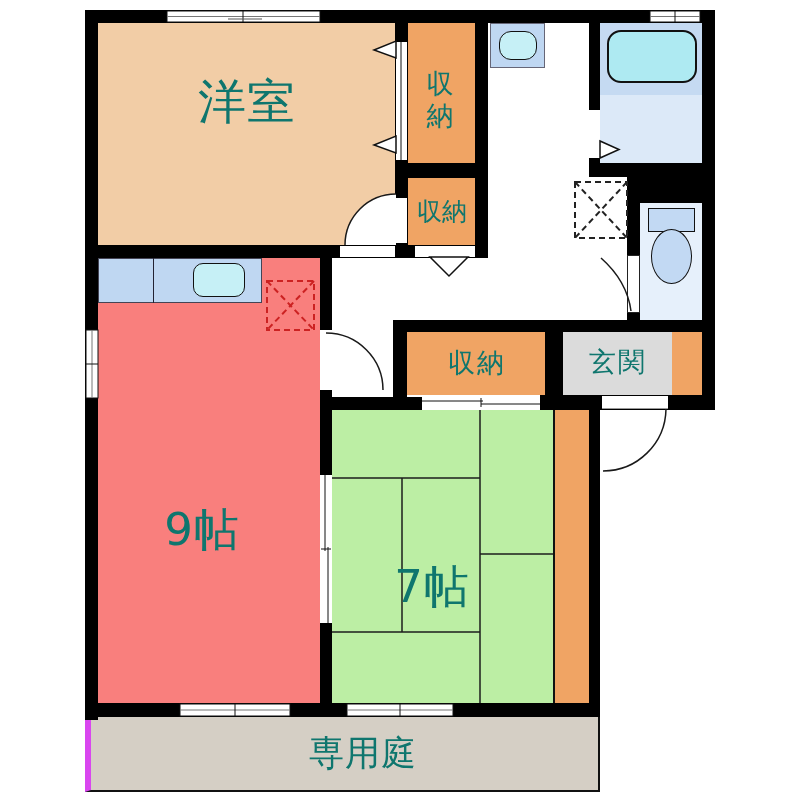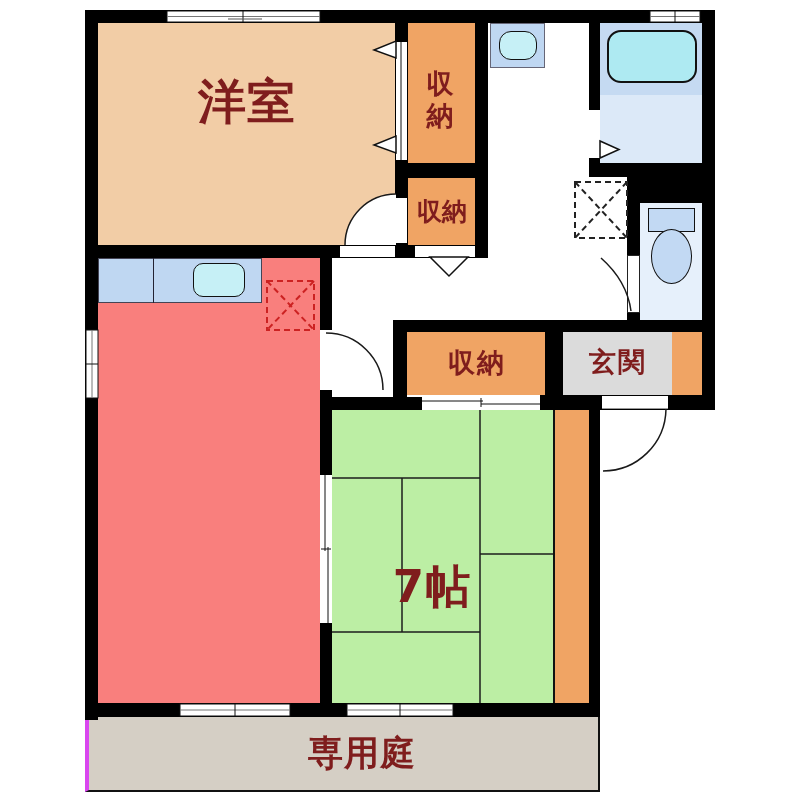--- a/index.html
+++ b/index.html
@@ -3,32 +3,32 @@
 <meta charset="utf-8">
 <style>
   html,body{margin:0;padding:0;background:#fff;}
   .plan{position:relative;width:800px;height:800px;background:#ffffff;overflow:hidden;
         font-family:"DejaVu Sans","Liberation Sans",sans-serif;}
   .room{position:absolute;z-index:1;}
   .wall{position:absolute;background:var(--wall);z-index:2;}
   .gap{position:absolute;background:#ffffff;z-index:3;}
   .fix{position:absolute;z-index:3;}
   svg.overlay{position:absolute;left:0;top:0;z-index:4;pointer-events:none;}
-  .lbl{position:absolute;z-index:5;color:#7f1d1d;font-weight:700;white-space:nowrap;
+  .lbl{position:absolute;z-index:5;color:#0f766e;font-weight:400;white-space:nowrap;
        transform:translate(-50%,-50%);letter-spacing:1px;}
   .flexc{display:flex;align-items:center;justify-content:center;}
   
   .r-yoshitsu{background:var(--yoshitsu);}
   .r-closet{background:var(--closet);}
   .r-dk{background:var(--dk);}
   .r-washitsu{background:var(--washitsu);}
   .r-genkan{background:var(--genkan);}
   .r-step{background:var(--closet);}
   .r-veranda{background:var(--closet);border-left:2px solid #111;box-sizing:border-box;}
-  .r-garden{background:var(--garden);border-left:4px solid #d946ef;border-right:2px solid #111;
+  .r-garden{background:var(--garden);border-left:6px solid #d946ef;border-right:2px solid #111;
             border-bottom:2px solid #111;box-sizing:border-box;z-index:1;padding-left:37px;}
   .r-bathzone{background:var(--bath-zone);}
   .r-bathfloor{background:var(--bath-floor);}
   .r-toilet{background:var(--toilet-room);}
   .tub{background:var(--bathtub);border:2px solid #111;border-radius:14px;box-sizing:border-box;}
   .counter{background:var(--counter);border:1px solid #445;box-sizing:border-box;}
   .sink{background:var(--sink);border:1.5px solid #111;border-radius:10px;box-sizing:border-box;}
   .basin-unit{background:var(--counter);border:1px solid #667;box-sizing:border-box;}
   .basin-bowl{background:var(--sink);border:1.5px solid #111;border-radius:12px;box-sizing:border-box;}
   .wc-tank{background:var(--toilet-fixture);border:1.5px solid #111;box-sizing:border-box;}
@@ -171,15 +171,16 @@
   </svg>
 
   <span class="lbl" style="left:247px;top:102px;font-size:48px;">洋室</span>
 
   <span class="lbl" style="left:440px;top:100px;font-size:27px;width:32px;white-space:normal;
         word-break:break-all;line-height:1.2;text-align:center;letter-spacing:0;">収納</span>
   <span class="lbl" style="left:442px;top:211px;font-size:25px;letter-spacing:0;">収納</span>
   <span class="lbl" style="left:477px;top:363px;font-size:27px;letter-spacing:2px;">収納</span>
   <span class="lbl" style="left:618px;top:362px;font-size:27px;letter-spacing:2px;">玄関</span>
 
+  <span class="lbl" style="left:202px;top:530px;font-size:45px;">9帖</span>
 
   <span class="lbl" style="left:432px;top:587px;font-size:45px;">7帖</span>
 </div>
 
 </body></html>

